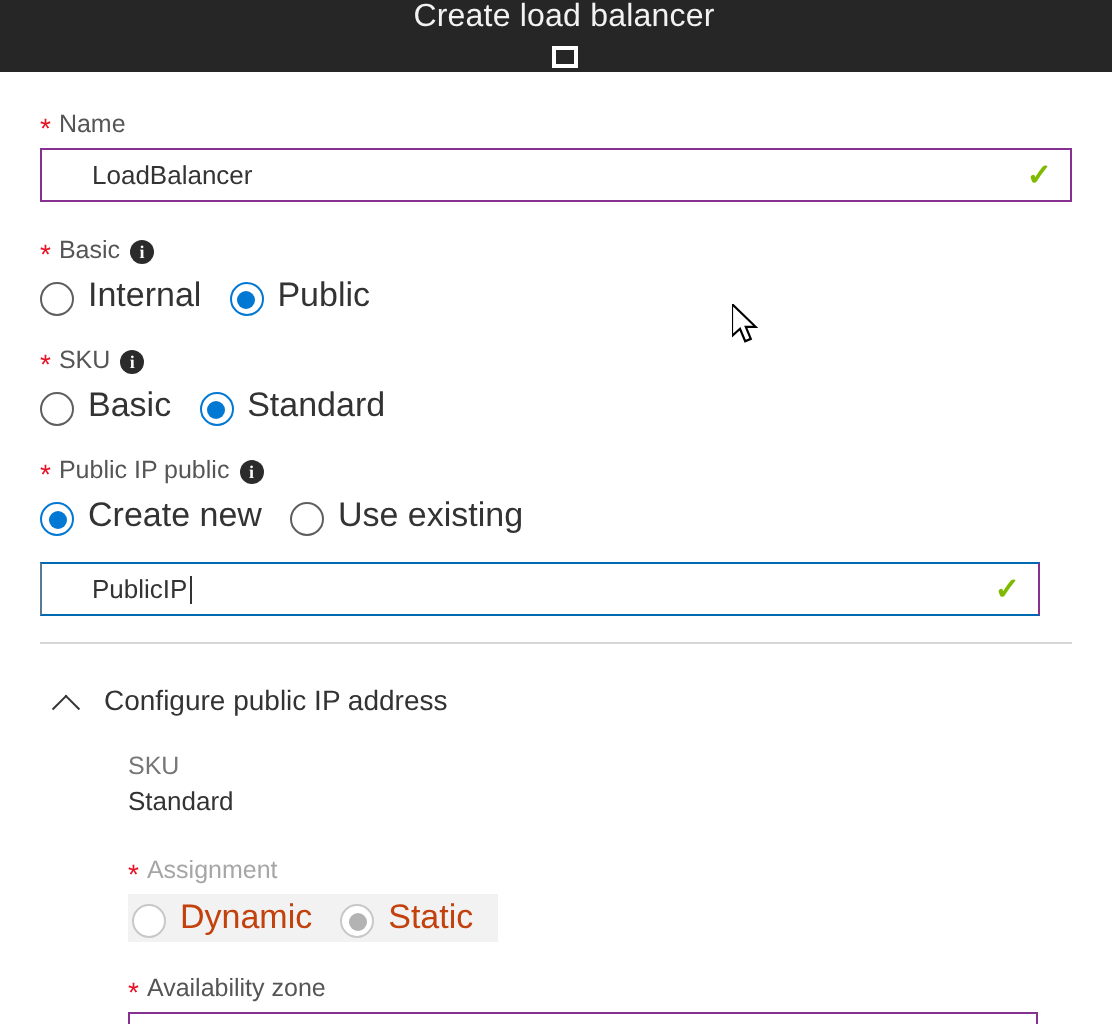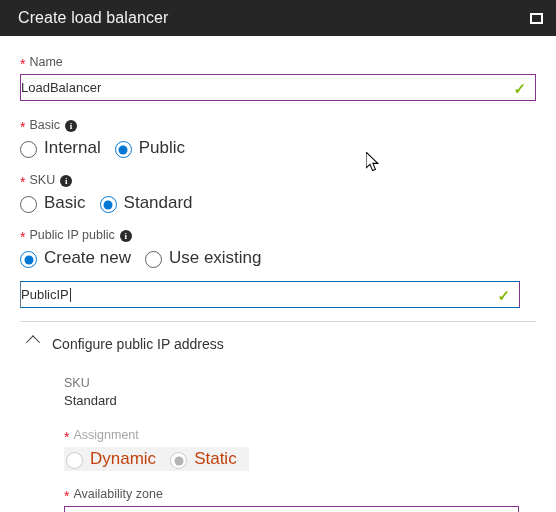--- a/index.html
+++ b/index.html
@@ -18,20 +18,21 @@
   }
 
   
   .titlebar {
     height: 36px;
     background: #262626;
     display: flex;
     align-items: center;
     padding: 0 10px 0 18px;
     box-sizing: border-box;
+    flex-direction: column;
   }
   .titlebar-title {
     color: #f2f2f2;
     font-size: 16px;
     font-weight: 400;
     letter-spacing: 0.1px;
     flex: 1;
     white-space: nowrap;
   }
   .titlebar-actions {
@@ -96,21 +97,21 @@
   }
 
   
   .textbox {
     position: relative;
     height: 27px;
     background: #ffffff;
     box-sizing: border-box;
     display: flex;
     align-items: center;
-    padding: 0 30px 0 0;
+    padding: 0 30px 0 25px;
     font-size: 13px;
     color: #333333;
   }
   .textbox.name-box {
     border: 1px solid #8a2be2;
     border-color: #86308f;
     width: 516px;
   }
   .textbox.ip-box {
     width: 500px;
@@ -194,21 +195,21 @@
   
   .separator {
     height: 1px;
     background: #d6d6d6;
     margin: 0 20px;
   }
 
   
   .section-header {
     display: flex;
-    align-items: flex-start;
+    align-items: flex-end;
     gap: 14px;
     padding: 0 20px 0 28px;
     height: 22px;
   }
   .chevron-up {
     width: 9px;
     height: 9px;
     border-left: 1.4px solid #333333;
     border-top: 1.4px solid #333333;
     transform: rotate(45deg) translate(1px, 1px);

